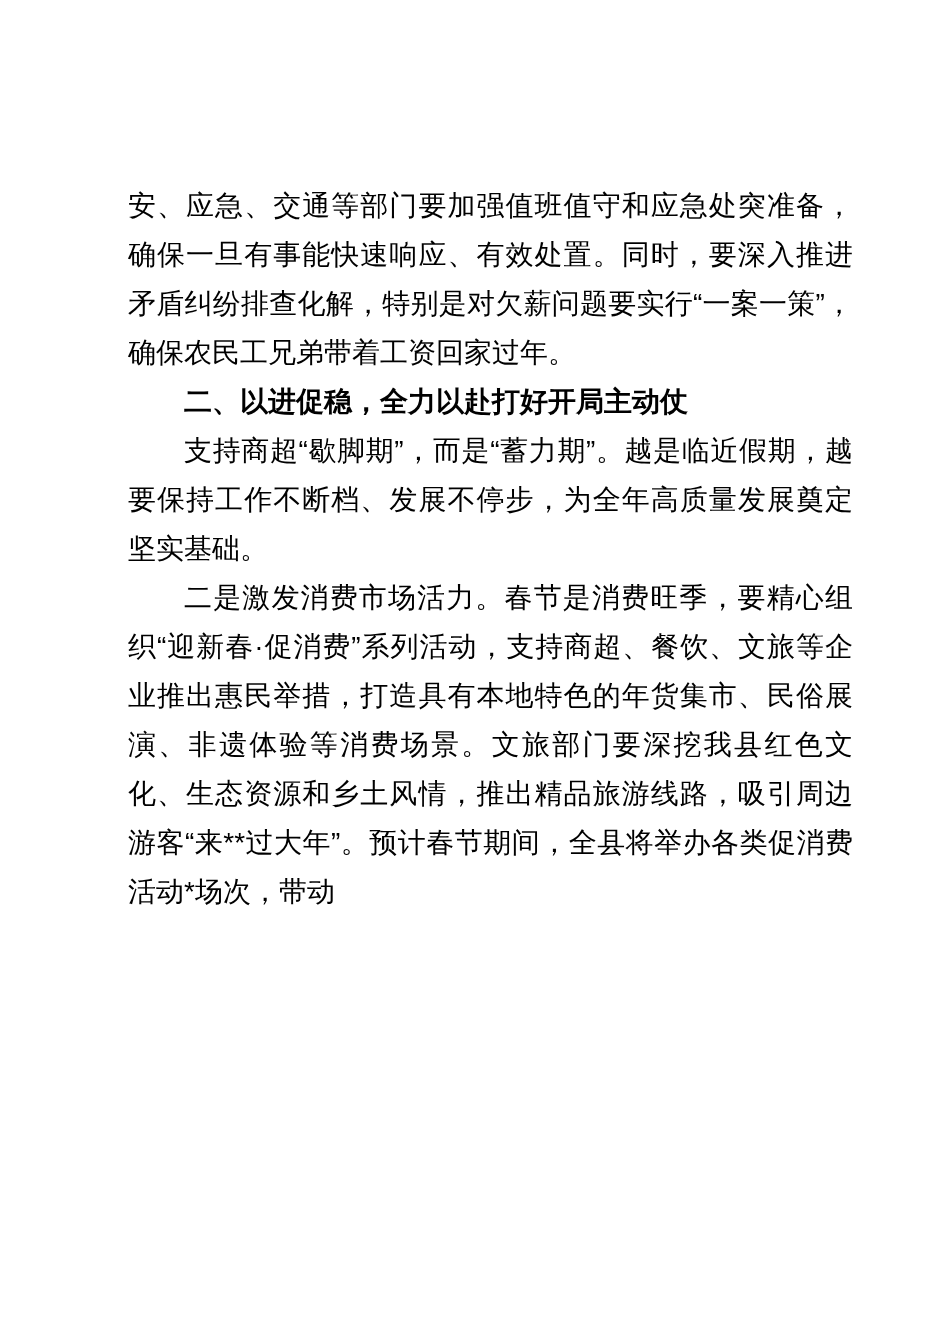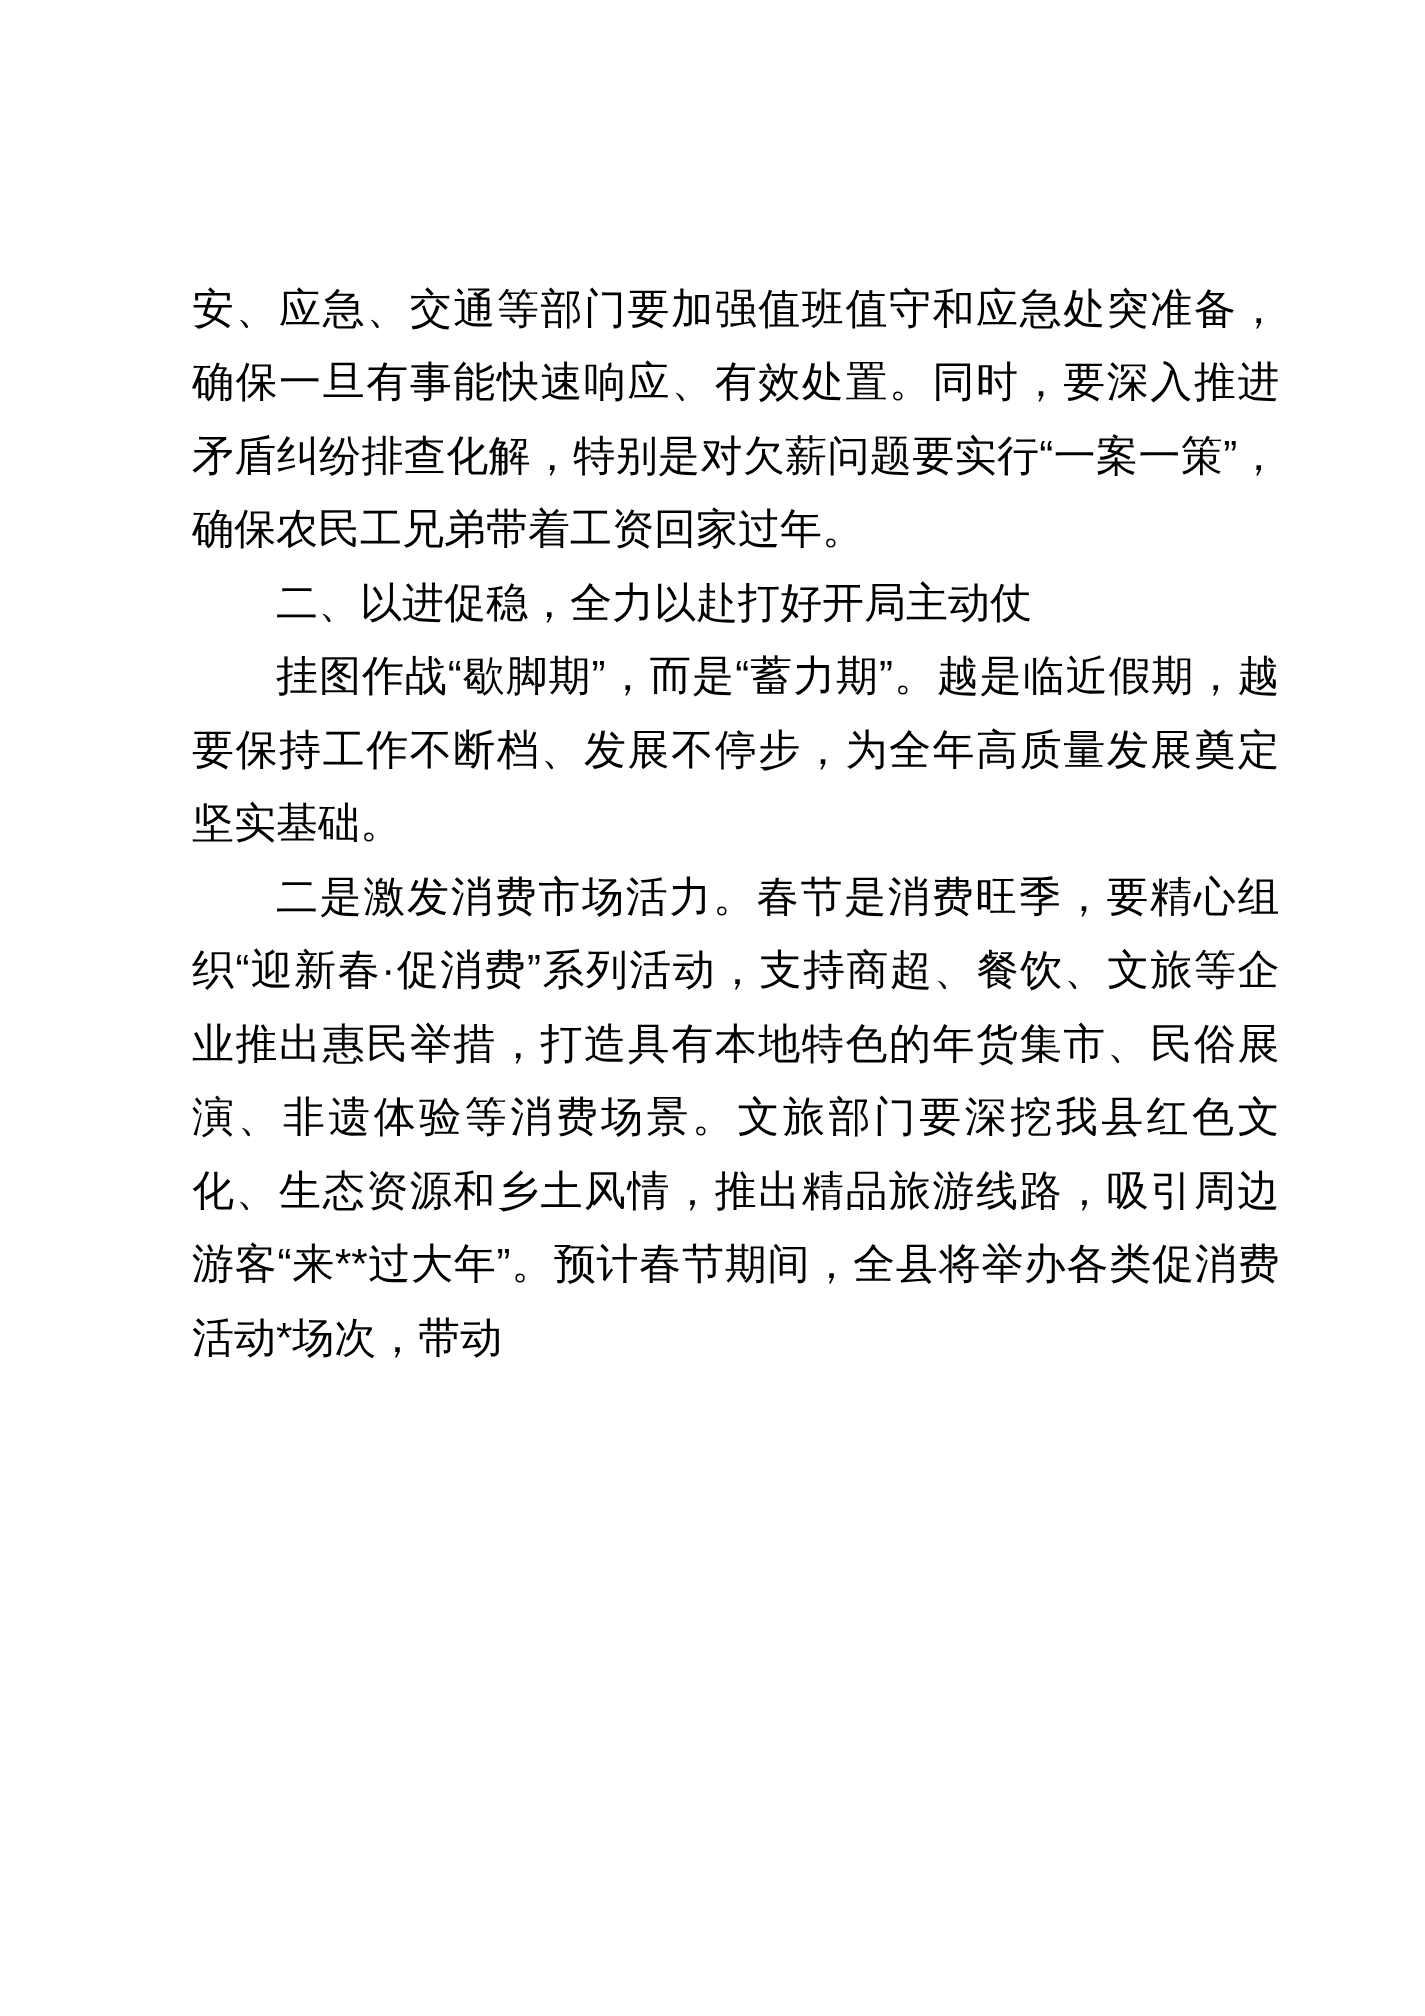--- a/index.html
+++ b/index.html
@@ -34,26 +34,26 @@
   .para {
     text-indent: 56px;
     font-weight: normal;
   }
   .para-continued {
     text-indent: 0;
     font-weight: normal;
   }
   .section-heading {
     text-indent: 56px;
-    font-weight: normal;
+    font-weight: bold;
   }
 </style>
 </head>
 <body>
 
 <div class="page">
   <div class="content">
     <p class="para-continued">安、应急、交通等部门要加强值班值守和应急处突准备，确保一旦有事能快速响应、有效处置。同时，要深入推进矛盾纠纷排查化解，特别是对欠薪问题要实行“一案一策”，确保农民工兄弟带着工资回家过年。</p>
     <h2 class="section-heading">二、以进促稳，全力以赴打好开局主动仗</h2>
-    <p class="para">挂图作战“歇脚期”，而是“蓄力期”。越是临近假期，越要保持工作不断档、发展不停步，为全年高质量发展奠定坚实基础。</p>
+    <p class="para">支持商超“歇脚期”，而是“蓄力期”。越是临近假期，越要保持工作不断档、发展不停步，为全年高质量发展奠定坚实基础。</p>
     <p class="para">二是激发消费市场活力。春节是消费旺季，要精心组织“迎新春·促消费”系列活动，支持商超、餐饮、文旅等企业推出惠民举措，打造具有本地特色的年货集市、民俗展演、非遗体验等消费场景。文旅部门要深挖我县红色文化、生态资源和乡土风情，推出精品旅游线路，吸引周边游客“来**过大年”。预计春节期间，全县将举办各类促消费活动*场次，带动</p>
   </div>
 </div>
 
 </body></html>

